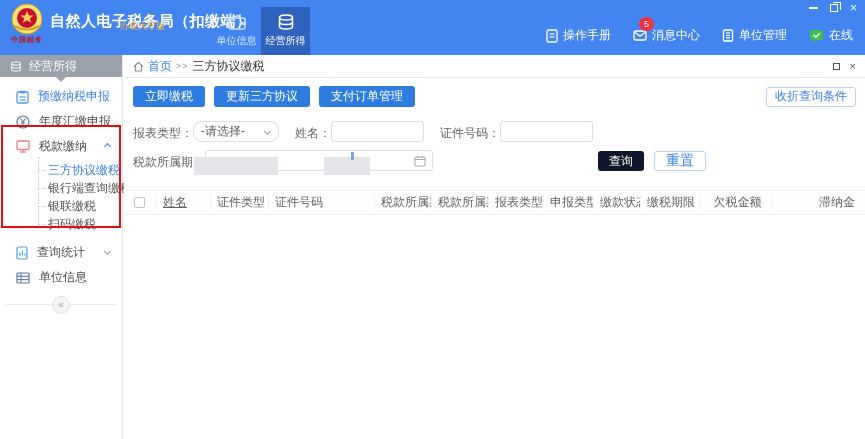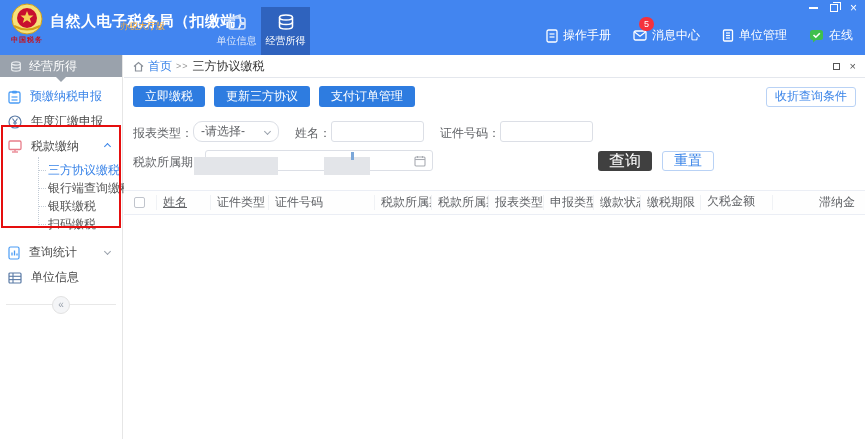--- a/index.html
+++ b/index.html
@@ -22,21 +22,21 @@
   .win-controls{position:absolute;right:8px;top:3px;display:flex;gap:12px;align-items:center;color:#fff;}
   .ico-min{width:9px;height:2px;background:#fff;display:inline-block;}
   .ico-restore{width:8px;height:8px;border:1px solid #fff;position:relative;display:inline-block;}
   .ico-restore::before{content:"";position:absolute;left:2px;top:-3px;width:7px;height:7px;border:1px solid #fff;border-left:0;border-bottom:0;}
   .ico-close{font-size:12px;line-height:10px;}
   
   .sidebar{position:absolute;left:0;top:55px;width:123px;bottom:0;background:#fff;border-right:1px solid #e6e6e6;}
   .side-header{height:22px;background:#9AA2AC;color:#fff;display:flex;align-items:center;gap:7px;padding-left:10px;position:relative;}
   .side-header::after{content:"";position:absolute;left:50%;bottom:-5px;margin-left:-5px;
     border:5px solid transparent;border-top:5px solid #9AA2AC;border-bottom:0;}
-  .side-item{height:25px;display:flex;align-items:center;gap:9px;padding-left:8px;color:#4a4a4a;cursor:pointer;white-space:nowrap;}
+  .side-item{height:25px;display:flex;align-items:center;gap:9px;padding-left:16px;color:#4a4a4a;cursor:pointer;white-space:nowrap;}
   .side-item.first{margin-top:7px;color:#3A84E8;}
   .caret{width:5px;height:5px;border-right:1.4px solid #9aa2ac;border-bottom:1.4px solid #9aa2ac;display:inline-block;margin-left:auto;margin-right:12px;}
   .caret.up{transform:rotate(-135deg);border-color:#3A84E8;}
   .caret.down{transform:rotate(45deg);margin-top:-3px;}
   .sub-list{position:relative;padding:2px 0 3px 0;}
   .sub-list::before{content:"";position:absolute;left:38px;top:-2px;bottom:9px;border-left:1px dotted #c3ccd6;}
   .sub-item{height:18px;line-height:18px;padding-left:48px;position:relative;color:#555;cursor:pointer;white-space:nowrap;}
   .sub-item::before{content:"";position:absolute;left:39px;top:9px;width:7px;border-top:1px dotted #c3ccd6;}
   .sub-item.selected{color:#3A84E8;}
   .side-divider{margin:14px 6px 0;border-top:1px solid #e8e8e8;position:relative;}
@@ -63,29 +63,29 @@
     padding:0 18px 0 7px;color:#606266;position:relative;background:#fff;cursor:pointer;}
   .select .caret{position:absolute;right:8px;top:7px;margin:0;}
   .tinput{width:93px;height:21px;border:1px solid #dcdfe6;border-radius:3px;padding:0 6px;font-size:12px;font-family:inherit;color:#333;}
   .ml{margin-left:16px;}
   .date-input{width:228px;height:21px;border:1px solid #dcdfe6;border-radius:3px;position:relative;background:#fff;}
   .cal{position:absolute;right:6px;top:4px;}
   .redaction{position:absolute;background:#e3e5e9;}
   .red1{left:61px;top:36px;width:84px;height:18px;}
   .red2{left:191px;top:36px;width:46px;height:18px;}
   .tick{position:absolute;left:218px;top:31px;width:3px;height:8px;background:#7ba7d9;}
-  .btn-query{background:#404040;color:#fff;height:20px;padding:0 11px;border-radius:3px;border:none;margin-left:165px;font-size:16px;}
+  .btn-query{background:#0f172a;color:#fff;height:20px;padding:0 11px;border-radius:3px;border:none;margin-left:165px;font-size:12px;}
   .btn-reset{background:#fff;color:#3A84E8;height:20px;padding:0 11px;border-radius:3px;border:1px solid #b9d2f5;margin-left:10px;font-size:14px;}
   .thead{margin-top:13px;display:flex;align-items:center;height:25px;border-top:1px solid #ebeef5;border-bottom:1px solid #ebeef5;
     color:#606266;padding:0 8px;background:#fefefe;}
   .th{padding-left:6px;border-left:1px solid #f0f2f5;height:15px;line-height:15px;white-space:nowrap;overflow:hidden;}
   .th.c0{width:24px;border-left:none;padding-left:2px;}
   .th.c1{width:54px;text-decoration:underline;}.th.c2{width:58px;}.th.c3{width:106px;}.th.c4{width:57px;}.th.c5{width:57px;}
   .th.c6{width:55px;}.th.c7{width:50px;}.th.c8{width:47px;}.th.c9{width:60px;}
-  .th.c10{width:72px;text-align:left;padding-right:4px;font-family:Liberation Mono, monospace;}
+  .th.c10{width:72px;text-align:center;padding-right:4px;}
   .th.c11{flex:1;text-align:right;padding-right:2px;}
   .cbx{width:11px;height:11px;border:1px solid #c0c4cc;border-radius:2px;background:#fff;display:inline-block;vertical-align:middle;cursor:pointer;}
   .annotation-box{position:absolute;left:1px;top:125px;width:120px;height:103px;border:2px solid #E50E0E;pointer-events:none;z-index:50;}
   svg{display:block;}
 </style>
 </head>
 <body>
 
 <div class="app-header">
   <div class="logo">

